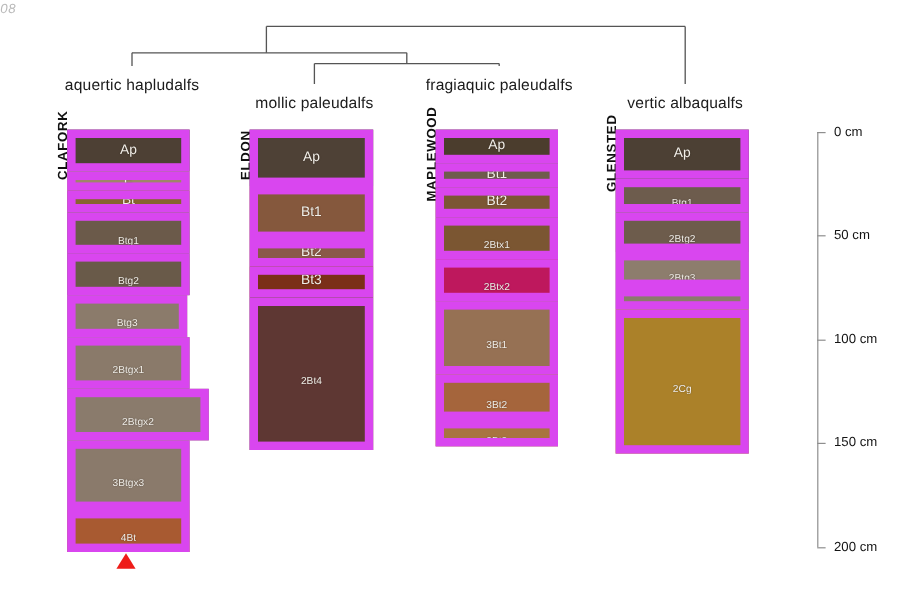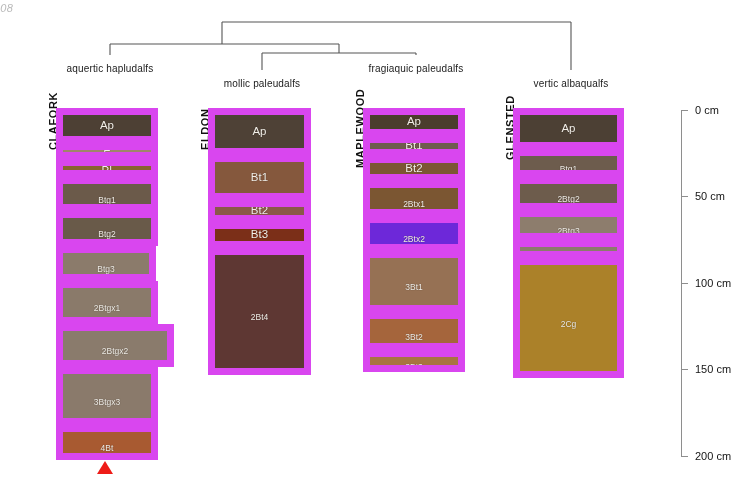--- a/index.html
+++ b/index.html
@@ -35,21 +35,21 @@
 
   
   #dendrogram {
     position: absolute;
     left: 0; top: 0;
     width: 750px;
     height: 100px;
   }
   .tree-label {
     position: absolute;
-    font-size: 10px;
+    font-size: 13px;
     color: #1b1b1b;
     white-space: nowrap;
     transform: translateX(-50%);
     letter-spacing: .15px;
   }
 
   
   .profile {
     position: absolute;
   }
@@ -204,21 +204,21 @@
         </div>
         <div class="horizon" style="left: 363px; top: 136px; width: 102px; height: 20px; background: rgb(111, 92, 77);">
           <span class="horizon-label lbl-lg">Bt1</span>
         </div>
         <div class="horizon" style="left: 363px; top: 156px; width: 102px; height: 25px; background: rgb(124, 86, 52);">
           <span class="horizon-label lbl-lg">Bt2</span>
         </div>
         <div class="horizon" style="left: 363px; top: 181px; width: 102px; height: 35px; background: rgb(123, 86, 50);">
           <span class="horizon-label lbl-sm">2Btx1</span>
         </div>
-        <div class="horizon" style="left: 363px; top: 216px; width: 102px; height: 35px; background: #6d28d9;">
+        <div class="horizon" style="left: 363px; top: 216px; width: 102px; height: 35px; background: #be185d;">
           <span class="horizon-label lbl-sm">2Btx2</span>
         </div>
         <div class="horizon" style="left: 363px; top: 251px; width: 102px; height: 61px; background: rgb(150, 113, 84);">
           <span class="horizon-label lbl-sm">3Bt1</span>
         </div>
         <div class="horizon" style="left: 363px; top: 312px; width: 102px; height: 38px; background: rgb(165, 101, 60);">
           <span class="horizon-label lbl-sm">3Bt2</span>
         </div>
         <div class="horizon" style="left: 363px; top: 350px; width: 102px; height: 22px; background: rgb(168, 116, 64);">
           <span class="horizon-label lbl-sm">3Bt3</span>

